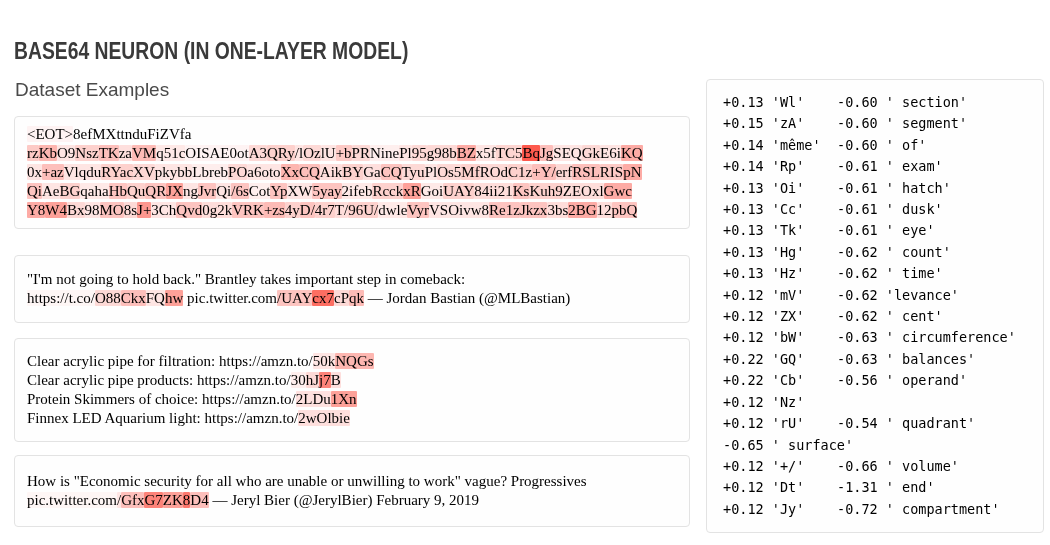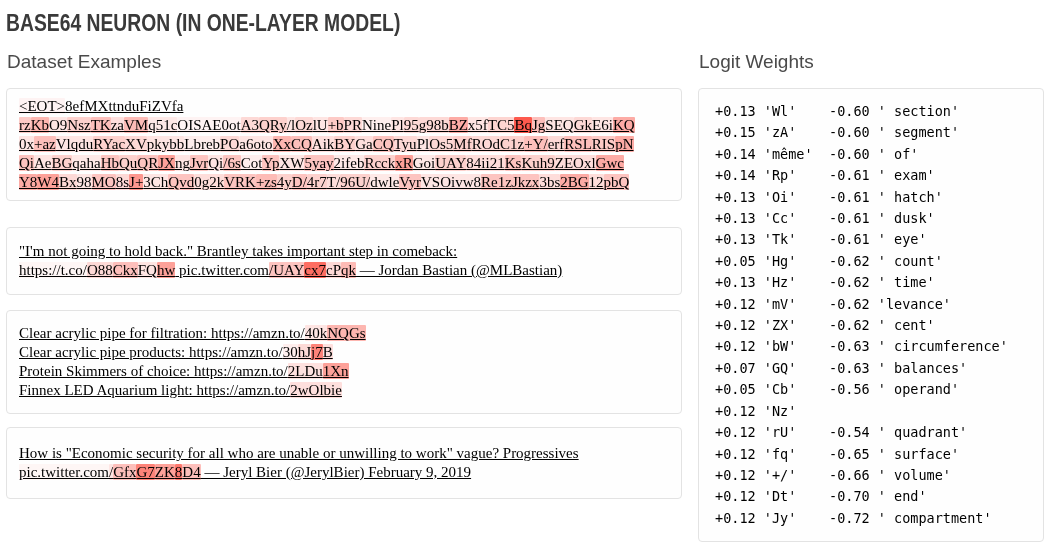--- a/index.html
+++ b/index.html
@@ -1,21 +1,21 @@
 <!DOCTYPE html>
 <html><head>
 <meta charset="utf-8">
 <style>
   * { box-sizing: border-box; margin: 0; padding: 0; }
   html, body { background: #ffffff; }
   body {
     width: 1050px; height: 545px; overflow: hidden;
     font-family: "Liberation Sans", sans-serif;
   }
-  .page { padding: 6px 6px 0 6px; }
+  .page { padding: 6px 6px 0 14px; margin-top: 28px; }
   .title {
     font-size: 23px; font-weight: bold; color: #3a3a3a;
     letter-spacing: 0px; transform: scaleX(0.84); transform-origin: left center;
     margin: 4px 0 14px 0; white-space: nowrap;
   }
   .columns { display: flex; gap: 16px; align-items: flex-start; }
   .left-col { width: 676px; flex: none; }
   .right-col { flex: 1; }
   .section-heading {
     font-size: 19px; font-weight: 400; color: #4a4a4a; margin: 0 0 15px 1px;
@@ -25,21 +25,21 @@
     width: 100%;
   }
   .example-card {
     font-family: "Liberation Serif", serif; font-size: 15px; line-height: 19px;
     color: #000; padding: 9px 12px;
   }
   .example-card.ex1 { margin-bottom: 26px; padding: 8px 12px; }
   .example-card.ex2 { margin-bottom: 15px; padding: 14px 12px; }
   .example-card.ex3 { margin-bottom: 13px; padding: 13px 12px; }
   .example-card.ex4 { padding: 16px 12px; }
-  .ex-line { white-space: pre-wrap; word-break: break-word; text-decoration: underline; }
+  .ex-line { white-space: pre-wrap; word-break: break-word; }
   .ex1 .ex-line { word-break: break-all; }
   .tok { border-radius: 1px; }
   .logit-card {
     font-family: "DejaVu Sans Mono", "Liberation Mono", monospace;
     font-size: 13.5px; line-height: 21.4px; color: #000;
     padding: 12px 16px;
   }
   .lw-row { display: flex; white-space: pre; }
   .lw-pos { display: inline-block; width: 114px; flex: none; }
   .lw-neg { flex: 1; }
@@ -58,50 +58,49 @@
             <div class="ex-line"><span class="tok" style="background: rgba(252, 48, 32, 0.25);">rz</span><span class="tok" style="background: rgba(252, 48, 32, 0.35);">Kb</span><span class="tok" style="background: rgba(252, 48, 32, 0.12);">O9</span><span class="tok" style="background: rgba(252, 48, 32, 0.22);">Nsz</span><span class="tok" style="background: rgba(252, 48, 32, 0.3);">TK</span><span class="tok" style="background: rgba(252, 48, 32, 0.15);">za</span><span class="tok" style="background: rgba(252, 48, 32, 0.32);">VM</span><span class="tok" style="background: rgba(252, 48, 32, 0.1);">q51c</span><span class="tok" style="background: rgba(252, 48, 32, 0.05);">OISAE0ot</span><span class="tok" style="background: rgba(252, 48, 32, 0.18);">A3</span><span class="tok" style="background: rgba(252, 48, 32, 0.22);">QRy</span><span class="tok" style="background: rgba(252, 48, 32, 0.12);">/l</span><span class="tok" style="background: rgba(252, 48, 32, 0.18);">Oz</span><span class="tok" style="background: rgba(252, 48, 32, 0.12);">lU</span><span class="tok" style="background: rgba(252, 48, 32, 0.25);">+b</span><span class="tok" style="background: rgba(252, 48, 32, 0.18);">PR</span><span class="tok" style="background: rgba(252, 48, 32, 0.07);">Nine</span><span class="tok" style="background: rgba(252, 48, 32, 0.12);">Pl</span><span class="tok" style="background: rgba(252, 48, 32, 0.18);">95</span><span class="tok" style="background: rgba(252, 48, 32, 0.18);">g98b</span><span class="tok" style="background: rgba(252, 48, 32, 0.4);">BZ</span><span class="tok" style="background: rgba(252, 48, 32, 0.12);">x5f</span><span class="tok" style="background: rgba(252, 48, 32, 0.2);">TC5</span><span class="tok" style="background: rgba(252, 48, 32, 0.8);">Bq</span><span class="tok" style="background: rgba(252, 48, 32, 0.3);">Jg</span><span class="tok" style="background: rgba(252, 48, 32, 0.12);">SEQ</span><span class="tok" style="background: rgba(252, 48, 32, 0.18);">Gk</span><span class="tok" style="background: rgba(252, 48, 32, 0.12);">E6i</span><span class="tok" style="background: rgba(252, 48, 32, 0.4);">KQ</span></div>
             <div class="ex-line"><span class="tok" style="background: rgba(252, 48, 32, 0.12);">0x</span><span class="tok" style="background: rgba(252, 48, 32, 0.3);">+az</span><span class="tok" style="background: rgba(252, 48, 32, 0.12);">Vlqdu</span><span class="tok" style="background: rgba(252, 48, 32, 0.22);">RYac</span><span class="tok" style="background: rgba(252, 48, 32, 0.18);">XV</span><span class="tok" style="background: rgba(252, 48, 32, 0.12);">pkybb</span><span class="tok" style="background: rgba(252, 48, 32, 0.08);">Lbreb</span><span class="tok" style="background: rgba(252, 48, 32, 0.18);">PO</span><span class="tok" style="background: rgba(252, 48, 32, 0.12);">a6oto</span><span class="tok" style="background: rgba(252, 48, 32, 0.35);">Xx</span><span class="tok" style="background: rgba(252, 48, 32, 0.3);">CQ</span><span class="tok" style="background: rgba(252, 48, 32, 0.15);">Aik</span><span class="tok" style="background: rgba(252, 48, 32, 0.22);">BY</span><span class="tok" style="background: rgba(252, 48, 32, 0.15);">Ga</span><span class="tok" style="background: rgba(252, 48, 32, 0.28);">CQ</span><span class="tok" style="background: rgba(252, 48, 32, 0.18);">Tyu</span><span class="tok" style="background: rgba(252, 48, 32, 0.12);">Pl</span><span class="tok" style="background: rgba(252, 48, 32, 0.18);">Os5</span><span class="tok" style="background: rgba(252, 48, 32, 0.22);">Mf</span><span class="tok" style="background: rgba(252, 48, 32, 0.18);">ROd</span><span class="tok" style="background: rgba(252, 48, 32, 0.22);">C1z</span><span class="tok" style="background: rgba(252, 48, 32, 0.3);">+Y/</span><span class="tok" style="background: rgba(252, 48, 32, 0.18);">erf</span><span class="tok" style="background: rgba(252, 48, 32, 0.3);">RSL</span><span class="tok" style="background: rgba(252, 48, 32, 0.25);">RIS</span><span class="tok" style="background: rgba(252, 48, 32, 0.4);">pN</span></div>
             <div class="ex-line"><span class="tok" style="background: rgba(252, 48, 32, 0.28);">Qi</span><span class="tok" style="background: rgba(252, 48, 32, 0.12);">Ae</span><span class="tok" style="background: rgba(252, 48, 32, 0.22);">BG</span><span class="tok" style="background: rgba(252, 48, 32, 0.1);">qaha</span><span class="tok" style="background: rgba(252, 48, 32, 0.28);">Hb</span><span class="tok" style="background: rgba(252, 48, 32, 0.22);">Qu</span><span class="tok" style="background: rgba(252, 48, 32, 0.28);">QR</span><span class="tok" style="background: rgba(252, 48, 32, 0.45);">JX</span><span class="tok" style="background: rgba(252, 48, 32, 0.12);">ng</span><span class="tok" style="background: rgba(252, 48, 32, 0.28);">Jvr</span><span class="tok" style="background: rgba(252, 48, 32, 0.12);">Qi</span><span class="tok" style="background: rgba(252, 48, 32, 0.28);">/6s</span><span class="tok" style="background: rgba(252, 48, 32, 0.08);">Cot</span><span class="tok" style="background: rgba(252, 48, 32, 0.28);">Yp</span><span class="tok" style="background: rgba(252, 48, 32, 0.12);">XW</span><span class="tok" style="background: rgba(252, 48, 32, 0.28);">5yay</span><span class="tok" style="background: rgba(252, 48, 32, 0.1);">2ifeb</span><span class="tok" style="background: rgba(252, 48, 32, 0.22);">Rcck</span><span class="tok" style="background: rgba(252, 48, 32, 0.45);">xR</span><span class="tok" style="background: rgba(252, 48, 32, 0.1);">Goi</span><span class="tok" style="background: rgba(252, 48, 32, 0.22);">UAY</span><span class="tok" style="background: rgba(252, 48, 32, 0.16);">84ii21</span><span class="tok" style="background: rgba(252, 48, 32, 0.28);">Ks</span><span class="tok" style="background: rgba(252, 48, 32, 0.22);">Kuh9</span><span class="tok" style="background: rgba(252, 48, 32, 0.16);">ZEOxl</span><span class="tok" style="background: rgba(252, 48, 32, 0.4);">Gwc</span></div>
             <div class="ex-line"><span class="tok" style="background: rgba(252, 48, 32, 0.4);">Y8</span><span class="tok" style="background: rgba(252, 48, 32, 0.45);">W4</span><span class="tok" style="background: rgba(252, 48, 32, 0.18);">Bx</span><span class="tok" style="background: rgba(252, 48, 32, 0.12);">98</span><span class="tok" style="background: rgba(252, 48, 32, 0.28);">MO</span><span class="tok" style="background: rgba(252, 48, 32, 0.18);">8s</span><span class="tok" style="background: rgba(252, 48, 32, 0.5);">J+</span><span class="tok" style="background: rgba(252, 48, 32, 0.12);">3Ch</span><span class="tok" style="background: rgba(252, 48, 32, 0.28);">Qvd</span><span class="tok" style="background: rgba(252, 48, 32, 0.16);">0g2k</span><span class="tok" style="background: rgba(252, 48, 32, 0.28);">VRK</span><span class="tok" style="background: rgba(252, 48, 32, 0.32);">+zs</span><span class="tok" style="background: rgba(252, 48, 32, 0.22);">4y</span><span class="tok" style="background: rgba(252, 48, 32, 0.28);">D/</span><span class="tok" style="background: rgba(252, 48, 32, 0.22);">4r7</span><span class="tok" style="background: rgba(252, 48, 32, 0.16);">T/</span><span class="tok" style="background: rgba(252, 48, 32, 0.22);">96U/</span><span class="tok" style="background: rgba(252, 48, 32, 0.1);">dwle</span><span class="tok" style="background: rgba(252, 48, 32, 0.28);">Vyr</span><span class="tok" style="background: rgba(252, 48, 32, 0.12);">VSOivw8</span><span class="tok" style="background: rgba(252, 48, 32, 0.28);">Re1z</span><span class="tok" style="background: rgba(252, 48, 32, 0.28);">Jkzx</span><span class="tok" style="background: rgba(252, 48, 32, 0.16);">3bs</span><span class="tok" style="background: rgba(252, 48, 32, 0.4);">2BG</span><span class="tok" style="background: rgba(252, 48, 32, 0.16);">12</span><span class="tok" style="background: rgba(252, 48, 32, 0.28);">pbQ</span></div>
           </div>
           <div class="card example-card ex2">
             <div class="ex-line"><span class="tok">"I'm not going to hold back." Brantley takes important step in comeback:</span></div>
             <div class="ex-line"><span class="tok" style="background: rgba(252, 48, 32, 0.04);">https://t.co/</span><span class="tok" style="background: rgba(252, 48, 32, 0.18);">O88</span><span class="tok" style="background: rgba(252, 48, 32, 0.3);">Ckx</span><span class="tok" style="background: rgba(252, 48, 32, 0.12);">FQ</span><span class="tok" style="background: rgba(252, 48, 32, 0.45);">hw</span><span class="tok"> pic.twitter.com</span><span class="tok" style="background: rgba(252, 48, 32, 0.28);">/UAY</span><span class="tok" style="background: rgba(252, 48, 32, 0.7);">cx7</span><span class="tok" style="background: rgba(252, 48, 32, 0.18);">cP</span><span class="tok" style="background: rgba(252, 48, 32, 0.32);">qk</span><span class="tok"> — Jordan Bastian (@MLBastian)</span></div>
           </div>
           <div class="card example-card ex3">
-            <div class="ex-line"><span class="tok">Clear acrylic pipe for filtration: https://amzn.to/</span><span class="tok" style="background: rgba(252, 48, 32, 0.12);">40k</span><span class="tok" style="background: rgba(252, 48, 32, 0.35);">NQGs</span></div>
+            <div class="ex-line"><span class="tok">Clear acrylic pipe for filtration: https://amzn.to/</span><span class="tok" style="background: rgba(252, 48, 32, 0.12);">50k</span><span class="tok" style="background: rgba(252, 48, 32, 0.35);">NQGs</span></div>
             <div class="ex-line"><span class="tok">Clear acrylic pipe products: https://amzn.to/</span><span class="tok" style="background: rgba(252, 48, 32, 0.08);">30</span><span class="tok" style="background: rgba(252, 48, 32, 0.18);">hJ</span><span class="tok" style="background: rgba(252, 48, 32, 0.6);">j7</span><span class="tok" style="background: rgba(252, 48, 32, 0.15);">B</span></div>
             <div class="ex-line"><span class="tok">Protein Skimmers of choice: https://amzn.to/</span><span class="tok" style="background: rgba(252, 48, 32, 0.14);">2LDu</span><span class="tok" style="background: rgba(252, 48, 32, 0.45);">1Xn</span></div>
             <div class="ex-line"><span class="tok">Finnex LED Aquarium light: https://amzn.to/</span><span class="tok" style="background: rgba(252, 48, 32, 0.15);">2wOlbie</span></div>
           </div>
           <div class="card example-card ex4">
             <div class="ex-line"><span class="tok">How is "Economic security for all who are unable or unwilling to work" vague? Progressives</span></div>
             <div class="ex-line"><span class="tok" style="background: rgba(252, 48, 32, 0.04);">pic.twitter.com</span><span class="tok" style="background: rgba(252, 48, 32, 0.12);">/</span><span class="tok" style="background: rgba(252, 48, 32, 0.3);">Gfx</span><span class="tok" style="background: rgba(252, 48, 32, 0.6);">G7</span><span class="tok" style="background: rgba(252, 48, 32, 0.45);">ZK</span><span class="tok" style="background: rgba(252, 48, 32, 0.65);">8</span><span class="tok" style="background: rgba(252, 48, 32, 0.3);">D4</span><span class="tok"> — Jeryl Bier (@JerylBier) February 9, 2019</span></div>
           </div>
         </div>
     </section>
     <section class="right-col">
-      <h2 class="section-heading">Logit Weights</h2>
       <div id="logit-rows" class="card logit-card">
           <div class="lw-row"><span class="lw-pos">+0.13 'Wl'</span><span class="lw-neg">-0.60 ' section'</span></div>
           <div class="lw-row"><span class="lw-pos">+0.15 'zA'</span><span class="lw-neg">-0.60 ' segment'</span></div>
           <div class="lw-row"><span class="lw-pos">+0.14 'même'</span><span class="lw-neg">-0.60 ' of'</span></div>
           <div class="lw-row"><span class="lw-pos">+0.14 'Rp'</span><span class="lw-neg">-0.61 ' exam'</span></div>
           <div class="lw-row"><span class="lw-pos">+0.13 'Oi'</span><span class="lw-neg">-0.61 ' hatch'</span></div>
           <div class="lw-row"><span class="lw-pos">+0.13 'Cc'</span><span class="lw-neg">-0.61 ' dusk'</span></div>
           <div class="lw-row"><span class="lw-pos">+0.13 'Tk'</span><span class="lw-neg">-0.61 ' eye'</span></div>
-          <div class="lw-row"><span class="lw-pos">+0.05 'Hg'</span><span class="lw-neg">-0.62 ' count'</span></div>
+          <div class="lw-row"><span class="lw-pos">+0.13 'Hg'</span><span class="lw-neg">-0.62 ' count'</span></div>
           <div class="lw-row"><span class="lw-pos">+0.13 'Hz'</span><span class="lw-neg">-0.62 ' time'</span></div>
           <div class="lw-row"><span class="lw-pos">+0.12 'mV'</span><span class="lw-neg">-0.62 'levance'</span></div>
           <div class="lw-row"><span class="lw-pos">+0.12 'ZX'</span><span class="lw-neg">-0.62 ' cent'</span></div>
           <div class="lw-row"><span class="lw-pos">+0.12 'bW'</span><span class="lw-neg">-0.63 ' circumference'</span></div>
-          <div class="lw-row"><span class="lw-pos">+0.07 'GQ'</span><span class="lw-neg">-0.63 ' balances'</span></div>
-          <div class="lw-row"><span class="lw-pos">+0.05 'Cb'</span><span class="lw-neg">-0.56 ' operand'</span></div>
+          <div class="lw-row"><span class="lw-pos">+0.22 'GQ'</span><span class="lw-neg">-0.63 ' balances'</span></div>
+          <div class="lw-row"><span class="lw-pos">+0.22 'Cb'</span><span class="lw-neg">-0.56 ' operand'</span></div>
           <div class="lw-row"><span class="lw-pos">+0.12 'Nz'</span></div>
           <div class="lw-row"><span class="lw-pos">+0.12 'rU'</span><span class="lw-neg">-0.54 ' quadrant'</span></div>
-          <div class="lw-row"><span class="lw-pos">+0.12 'fq'</span><span class="lw-neg">-0.65 ' surface'</span></div>
+          <div class="lw-row"><span class="lw-neg">-0.65 ' surface'</span></div>
           <div class="lw-row"><span class="lw-pos">+0.12 '+/'</span><span class="lw-neg">-0.66 ' volume'</span></div>
-          <div class="lw-row"><span class="lw-pos">+0.12 'Dt'</span><span class="lw-neg">-0.70 ' end'</span></div>
+          <div class="lw-row"><span class="lw-pos">+0.12 'Dt'</span><span class="lw-neg">-1.31 ' end'</span></div>
           <div class="lw-row"><span class="lw-pos">+0.12 'Jy'</span><span class="lw-neg">-0.72 ' compartment'</span></div>
         </div>
     </section>
   </div>
 </div>
 
 </body></html>

